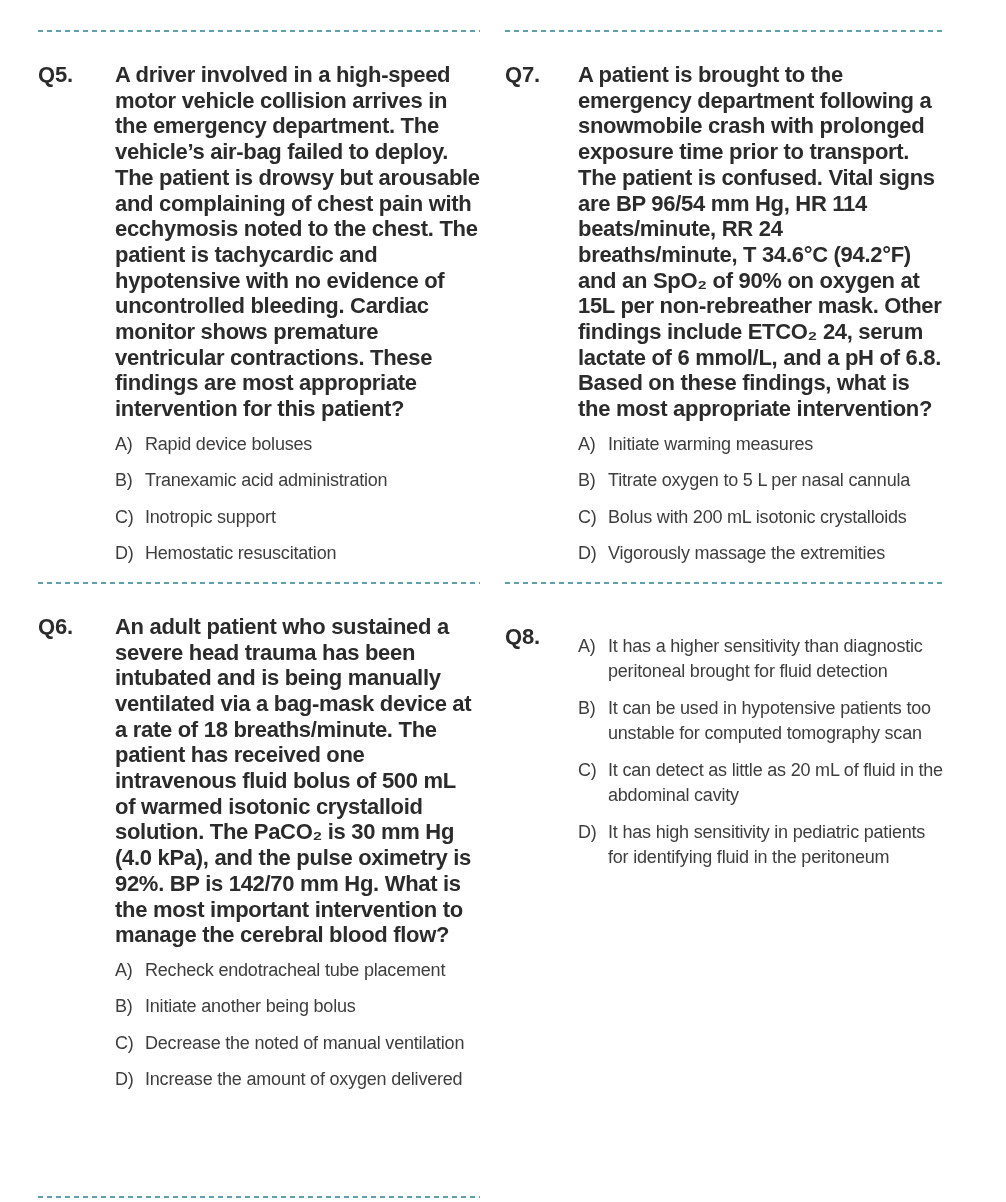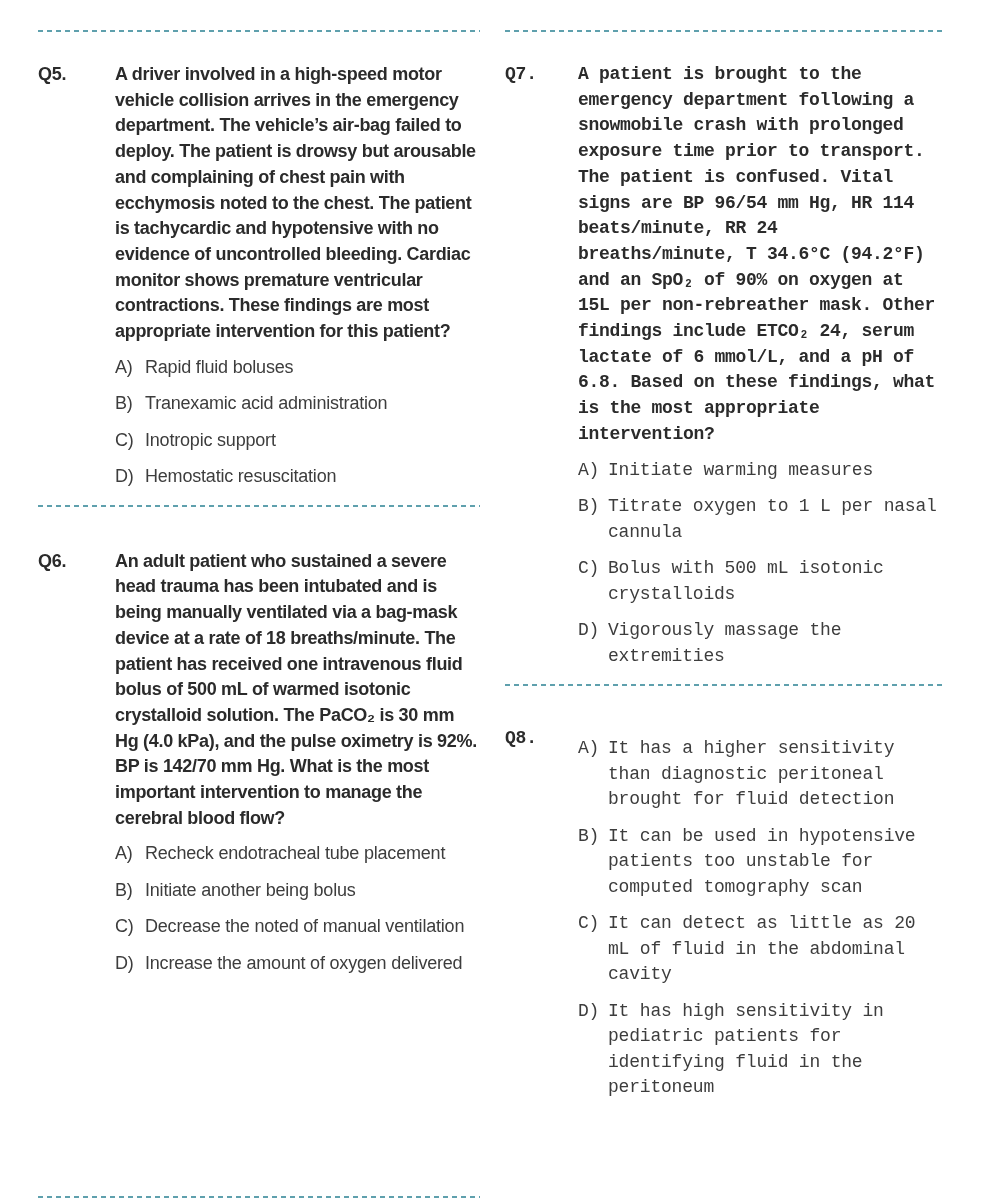--- a/index.html
+++ b/index.html
@@ -26,27 +26,27 @@
   }
   .separator.mid{margin:4px 0 30px 0;}
   .separator.bottom-edge{
     position:absolute;left:38px;bottom:4px;width:442px;
   }
   .question{
     display:grid;
     margin-top:30px;
   }
   .col-left .question{grid-template-columns:77px 1fr;}
-  .col-right .question{grid-template-columns:73px 1fr;font-family:Liberation Mono, monospace;}
+  .col-right .question{grid-template-columns:73px 1fr;}
   .qnum{
-    font-weight:bold;font-size:18px;line-height:25.7px;
+    font-weight:bold;font-size:22px;line-height:25.7px;
     color:var(--qcolor);letter-spacing:-0.2px;
   }
   .qtext{
-    font-weight:bold;font-size:18px;line-height:25.7px;
+    font-weight:bold;font-size:22px;line-height:25.7px;
     color:var(--qcolor);letter-spacing:-0.3px;
   }
   .options{margin-top:10px;}
   .option{
     display:grid;grid-template-columns:28px 1fr;
     font-size:18px;line-height:25.5px;color:var(--ocolor);
     letter-spacing:-0.2px;
     margin-bottom:11px;
   }
   .olabel{color:var(--ocolor);}
@@ -60,41 +60,41 @@
   <div class="col col-left">
     <div class="separator"></div>
 
     <section class="question">
       <div class="qnum">Q5.</div>
       <div class="qbody">
         <p class="qtext">A driver involved in a high-speed motor vehicle collision arrives in the emergency department. The vehicle’s air-bag failed to deploy. The patient is drowsy but arousable and complaining of chest pain with ecchymosis noted to the chest. The patient is tachycardic and hypotensive with no evidence of uncontrolled bleeding. Cardiac monitor shows premature ventricular contractions. These findings are most appropriate intervention for this patient?</p>
         <div class="options">
           <div class="option">
             <span class="olabel">A)</span>
-            <span class="otext">Rapid fluid boluses</span>
+            <span class="otext">Rapid device boluses</span>
           </div>
           <div class="option">
             <span class="olabel">B)</span>
             <span class="otext">Tranexamic acid administration</span>
           </div>
           <div class="option">
             <span class="olabel">C)</span>
             <span class="otext">Inotropic support</span>
           </div>
           <div class="option">
             <span class="olabel">D)</span>
             <span class="otext">Hemostatic resuscitation</span>
           </div>
         </div>
       </div>
     </section>
 
     <div class="separator mid"></div>
 
-    <section class="question" style="margin-top:12px;">
+    <section class="question" style="margin-top:0;">
       <div class="qnum">Q6.</div>
       <div class="qbody">
         <p class="qtext">An adult patient who sustained a severe head trauma has been intubated and is being manually ventilated via a bag-mask device at a rate of 18 breaths/minute. The patient has received one intravenous fluid bolus of 500 mL of warmed isotonic crystalloid solution. The PaCO₂ is 30 mm Hg (4.0 kPa), and the pulse oximetry is 92%. BP is 142/70 mm Hg. What is the most important intervention to manage the cerebral blood flow?</p>
         <div class="options">
           <div class="option">
             <span class="olabel">A)</span>
             <span class="otext">Recheck endotracheal tube placement</span>
           </div>
           <div class="option">
             <span class="olabel">B)</span>
@@ -120,25 +120,25 @@
       <div class="qnum">Q7.</div>
       <div class="qbody">
         <p class="qtext">A patient is brought to the emergency department following a snowmobile crash with prolonged exposure time prior to transport. The patient is confused. Vital signs are BP 96/54 mm Hg, HR 114 beats/minute, RR 24 breaths/minute, T 34.6°C (94.2°F) and an SpO₂ of 90% on oxygen at 15L per non-rebreather mask. Other findings include ETCO₂ 24, serum lactate of 6 mmol/L, and a pH of 6.8. Based on these findings, what is the most appropriate intervention?</p>
         <div class="options">
           <div class="option">
             <span class="olabel">A)</span>
             <span class="otext">Initiate warming measures</span>
           </div>
           <div class="option">
             <span class="olabel">B)</span>
-            <span class="otext">Titrate oxygen to 1 L per nasal cannula</span>
+            <span class="otext">Titrate oxygen to 5 L per nasal cannula</span>
           </div>
           <div class="option">
             <span class="olabel">C)</span>
-            <span class="otext">Bolus with 500 mL isotonic crystalloids</span>
+            <span class="otext">Bolus with 200 mL isotonic crystalloids</span>
           </div>
           <div class="option">
             <span class="olabel">D)</span>
             <span class="otext">Vigorously massage the extremities</span>
           </div>
         </div>
       </div>
     </section>
 
     <div class="separator mid"></div>

